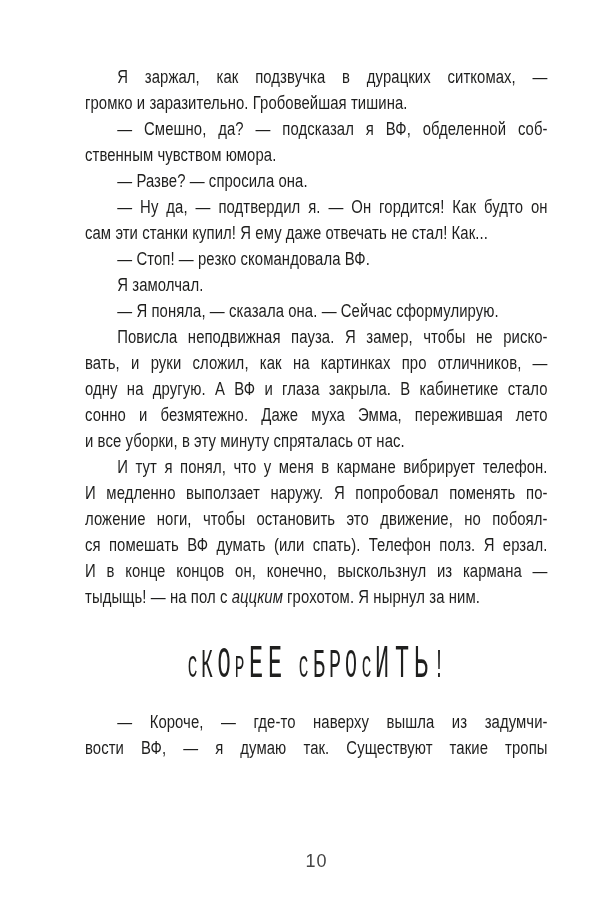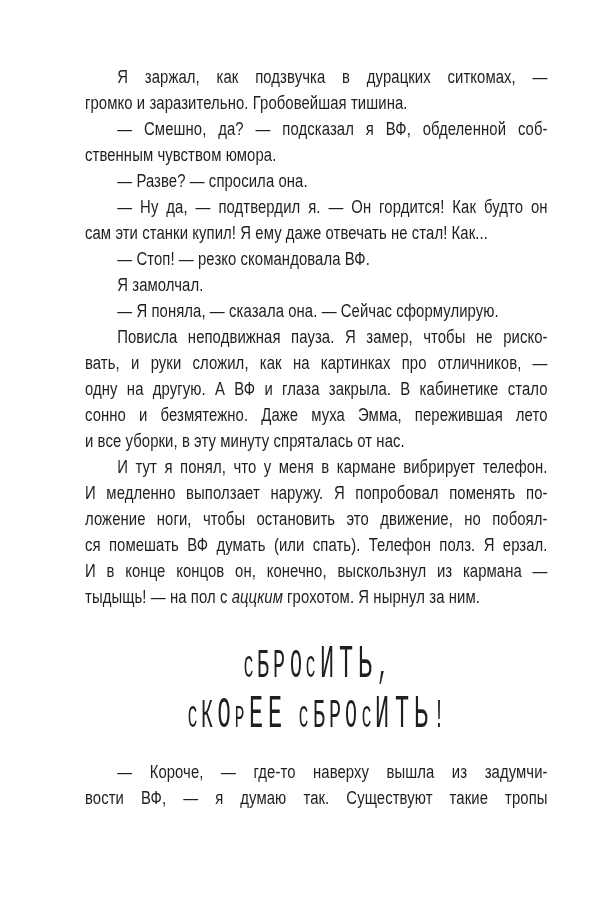--- a/index.html
+++ b/index.html
@@ -71,19 +71,19 @@
       <div class="line fill"><span>одну на другую. А ВФ и глаза закрыла. В кабинетике стало</span></div>
       <div class="line fill"><span>сонно и безмятежно. Даже муха Эмма, пережившая лето</span></div>
       <div class="line"><span>и все уборки, в эту минуту спряталась от нас.</span></div>
       <div class="line first fill"><span>И тут я понял, что у меня в кармане вибрирует телефон.</span></div>
       <div class="line fill"><span>И медленно выползает наружу. Я попробовал поменять по-</span></div>
       <div class="line fill"><span>ложение ноги, чтобы остановить это движение, но побоял-</span></div>
       <div class="line fill"><span>ся помешать ВФ думать (или спать). Телефон полз. Я ерзал.</span></div>
       <div class="line fill"><span>И в конце концов он, конечно, выскользнул из кармана —</span></div>
       <div class="line"><span>тыдыщь! — на пол с </span><em>аццким</em><span> грохотом. Я нырнул за ним.</span></div>
       <div class="heading">
-        <div class="hline hl1"><span class="hc">С</span><span class="hc">Б</span><span class="hc">Р</span><span class="hc">О</span><span class="hc">С</span><span class="hc">И</span><span class="hc">Т</span><span class="hc">Ь</span><span class="hc">,</span></div>
         <div class="hline hl2"><span class="hc">С</span><span class="hc">К</span><span class="hc">О</span><span class="hc">Р</span><span class="hc">Е</span><span class="hc">Е</span><span class="hc sp">&nbsp;</span><span class="hc">С</span><span class="hc">Б</span><span class="hc">Р</span><span class="hc">О</span><span class="hc">С</span><span class="hc">И</span><span class="hc">Т</span><span class="hc">Ь</span><span class="hc">!</span></div>
       </div>
       <div class="line first fill"><span>— Короче, — где-то наверху вышла из задумчи-</span></div>
       <div class="line fill"><span>вости ВФ, — я думаю так. Существуют такие тропы</span></div>
     </div>
+  <div class="page-number">10</div>
 </div>
 
 </body></html>

